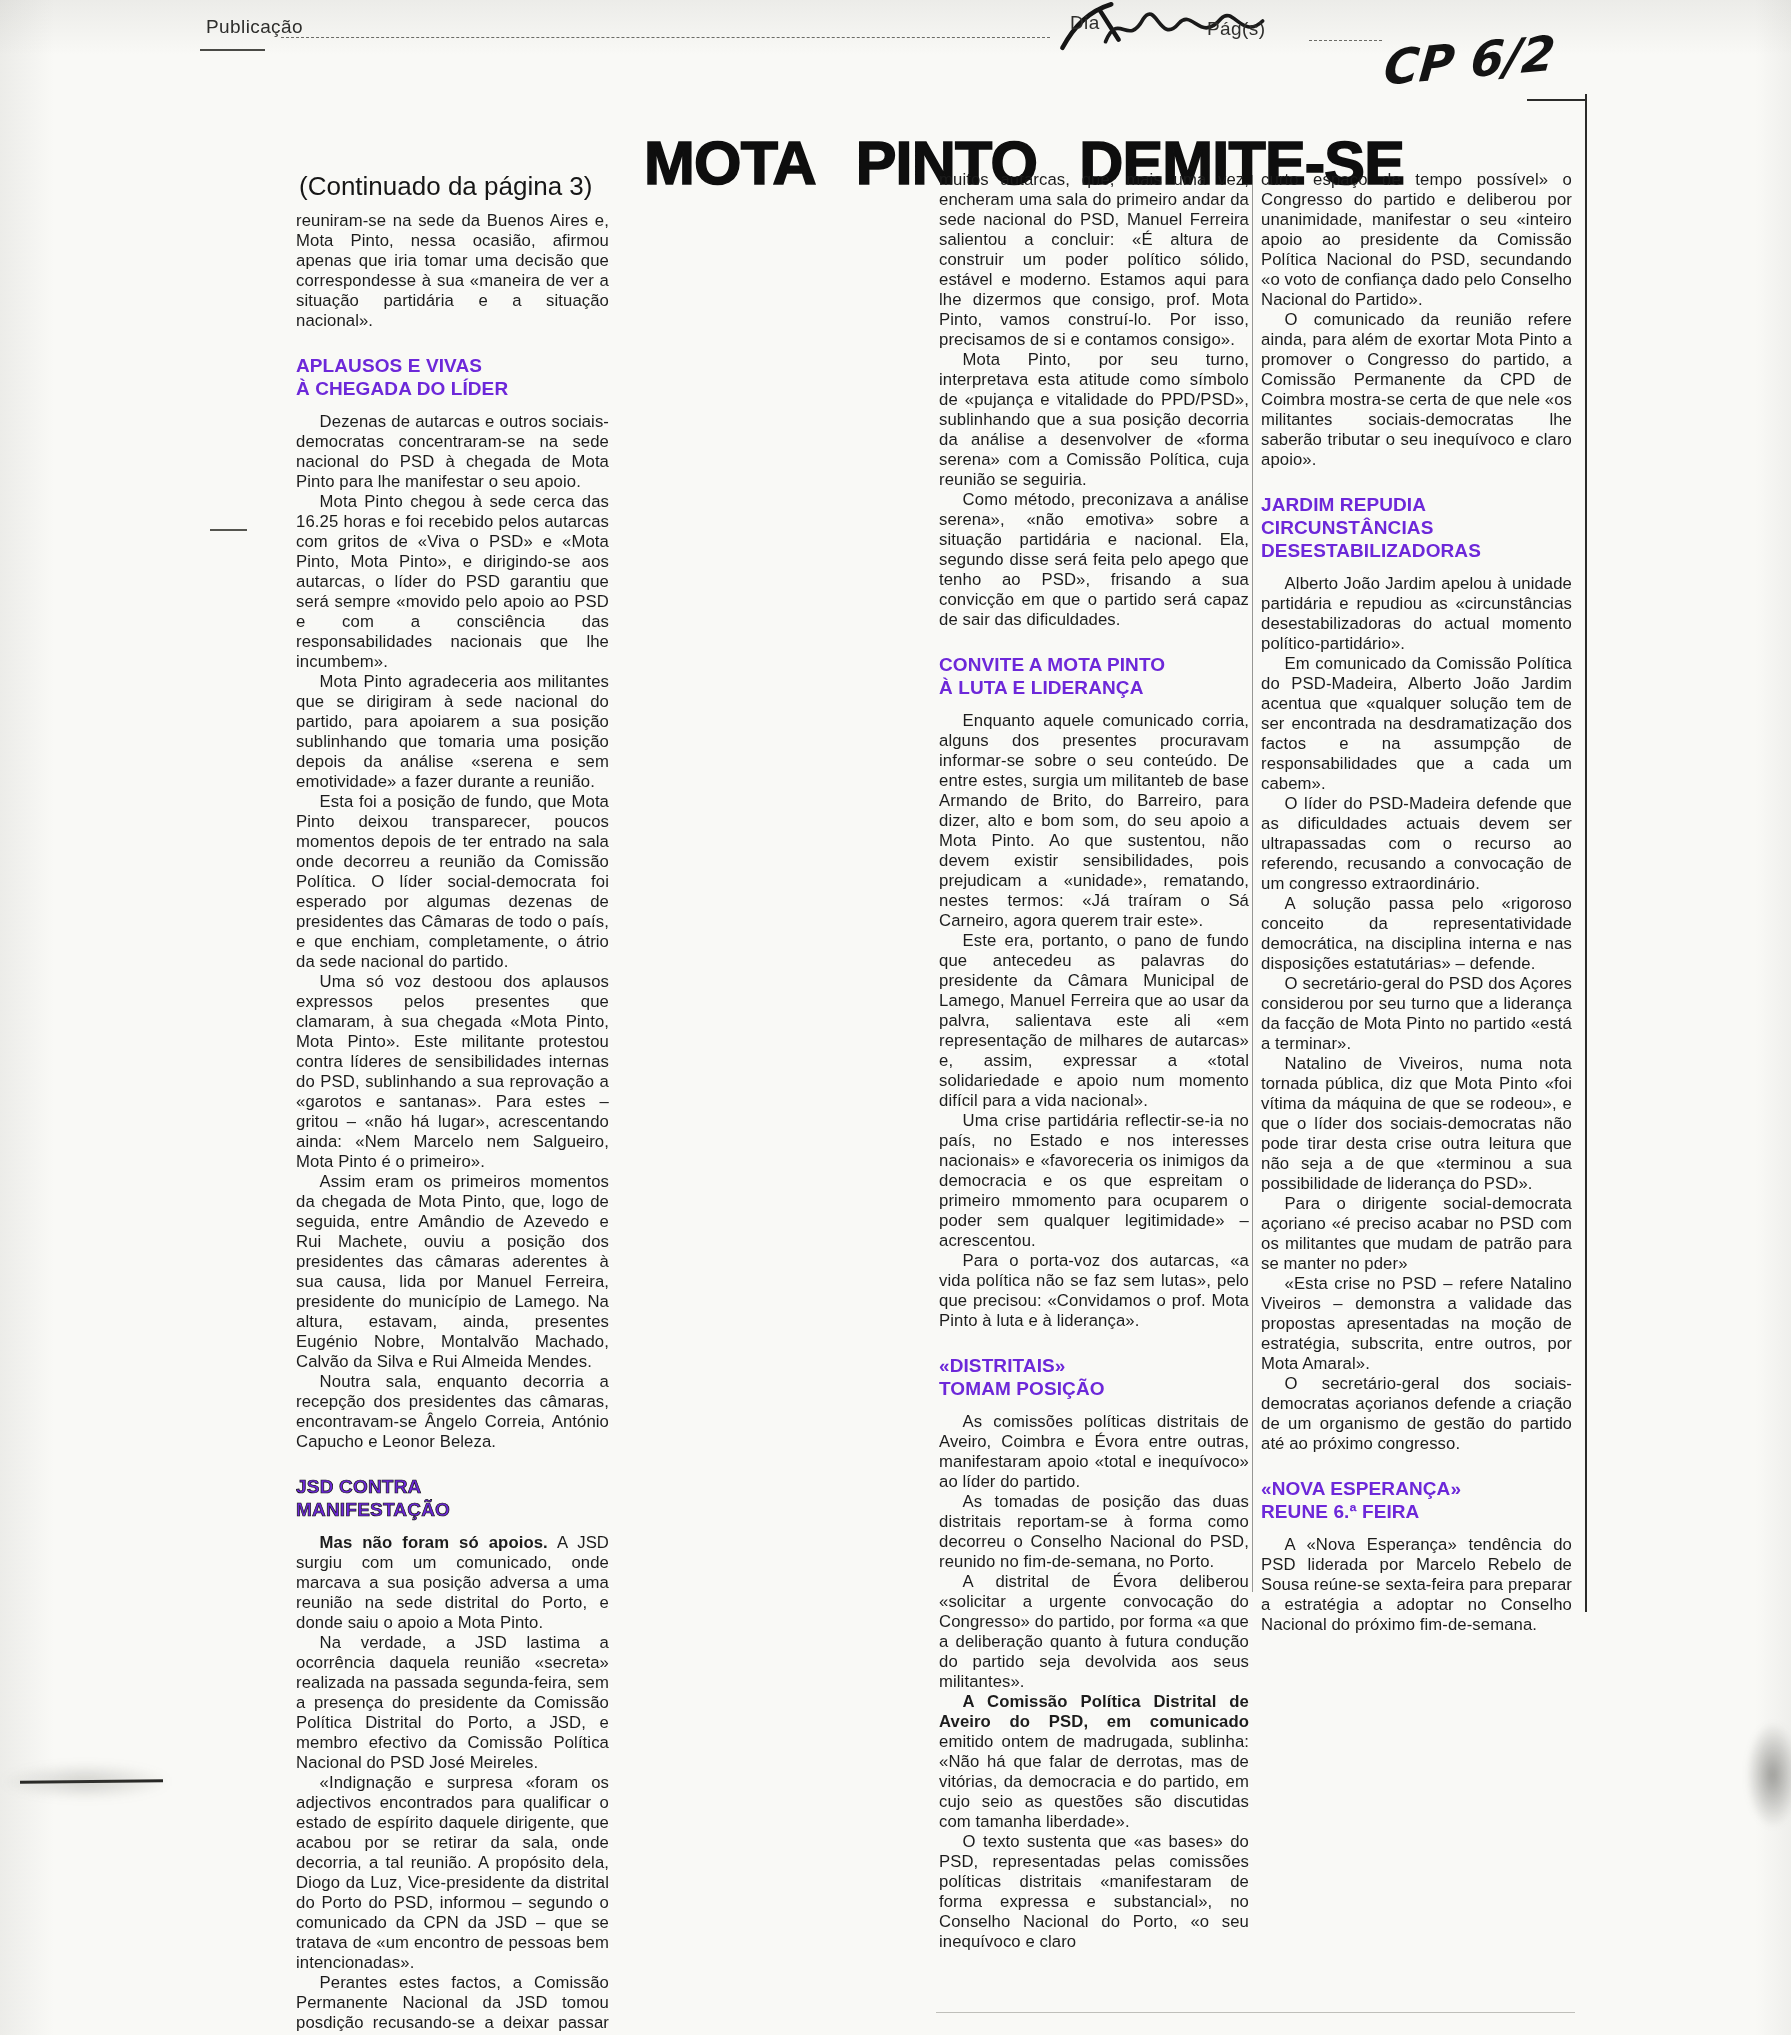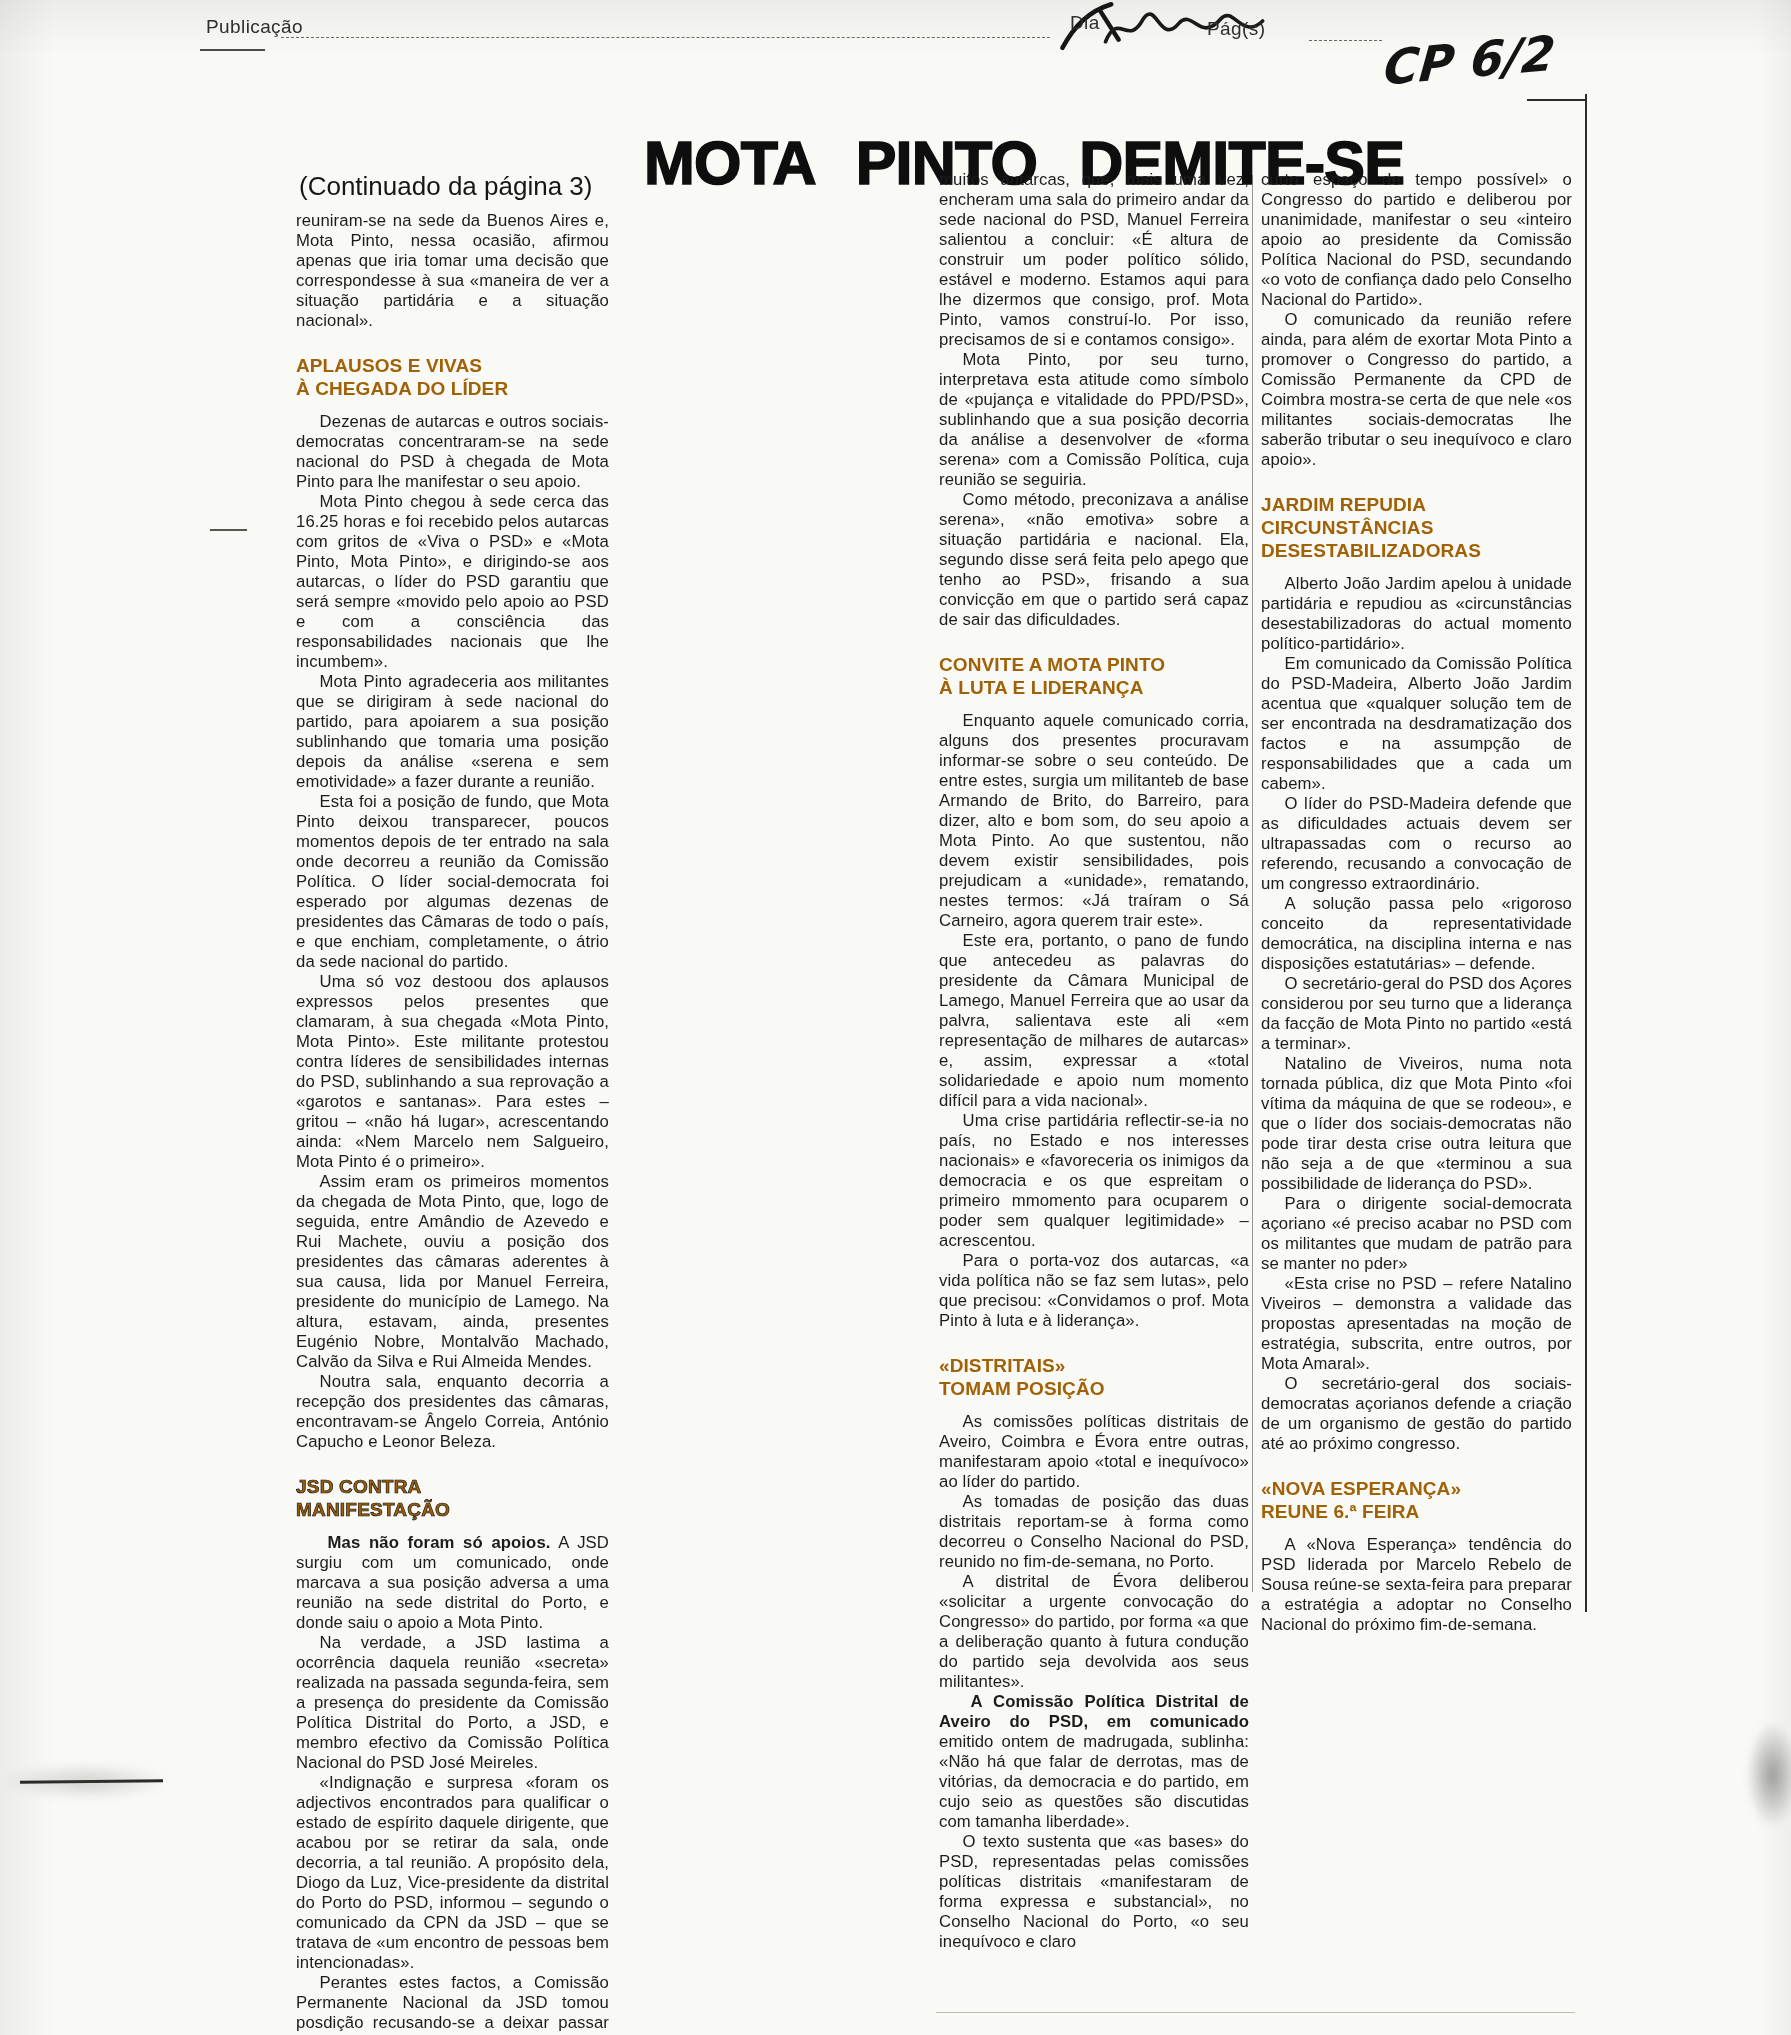--- a/index.html
+++ b/index.html
@@ -64,26 +64,26 @@
     font-size: 16.7px; line-height: 20px;
     letter-spacing: 0.1px;
     text-align: justify;
     color: #1c1c1c;
   }
   .col-1 { left: 296px;  top: 211px; width: 313px;  height: 2536px; overflow: hidden; }
   .col-2 { left: 939px; top: 170px; width: 310px;  height: 1840px; overflow: hidden; }
   .col-3 { left: 1261px; top: 170px; width: 311px;  height: 1824px; overflow: hidden; }
   .col-para { margin: 0; text-indent: 23.6px; }
   .col-para.no-indent { text-indent: 0; }
-  .col-para strong { font-weight: bold; margin-left: 8px; }
+  .col-para strong { font-weight: bold; }
   .col-heading {
     font-size: 19px; line-height: 23px; font-weight: bold;
     margin: 23px 0 12.2px 0;
     white-space: pre-line; text-align: left;
-    color: #a16207;
+    color: #6d28d9;
   }
   .col-heading.heavy { -webkit-text-stroke: 0.7px #101010; letter-spacing: 0.2px; }
 
   
   .clip-rule-right  { position: absolute; left: 1585px; top: 94px; width: 2px; height: 1518px; background: #2c2c2a; }
   .clip-rule-top    { position: absolute; left: 1527px; top: 99px; width: 59px; height: 1.6px; background: #2c2c2a; }
   .col-gutter-rule  { position: absolute; left: 1252px; top: 175px; width: 1.2px; height: 1417px; background: rgba(70,70,66,0.55); }
   .pen-line-left    { position: absolute; left: 19.5px; top: 1780px; width: 143px; height: 2.8px; background: #262624; transform: rotate(-0.6deg); }
   .pen-dash-small   { position: absolute; left: 210px; top: 529px; width: 37px; height: 2.4px; background: #55554f; }
   .smudge-right {

